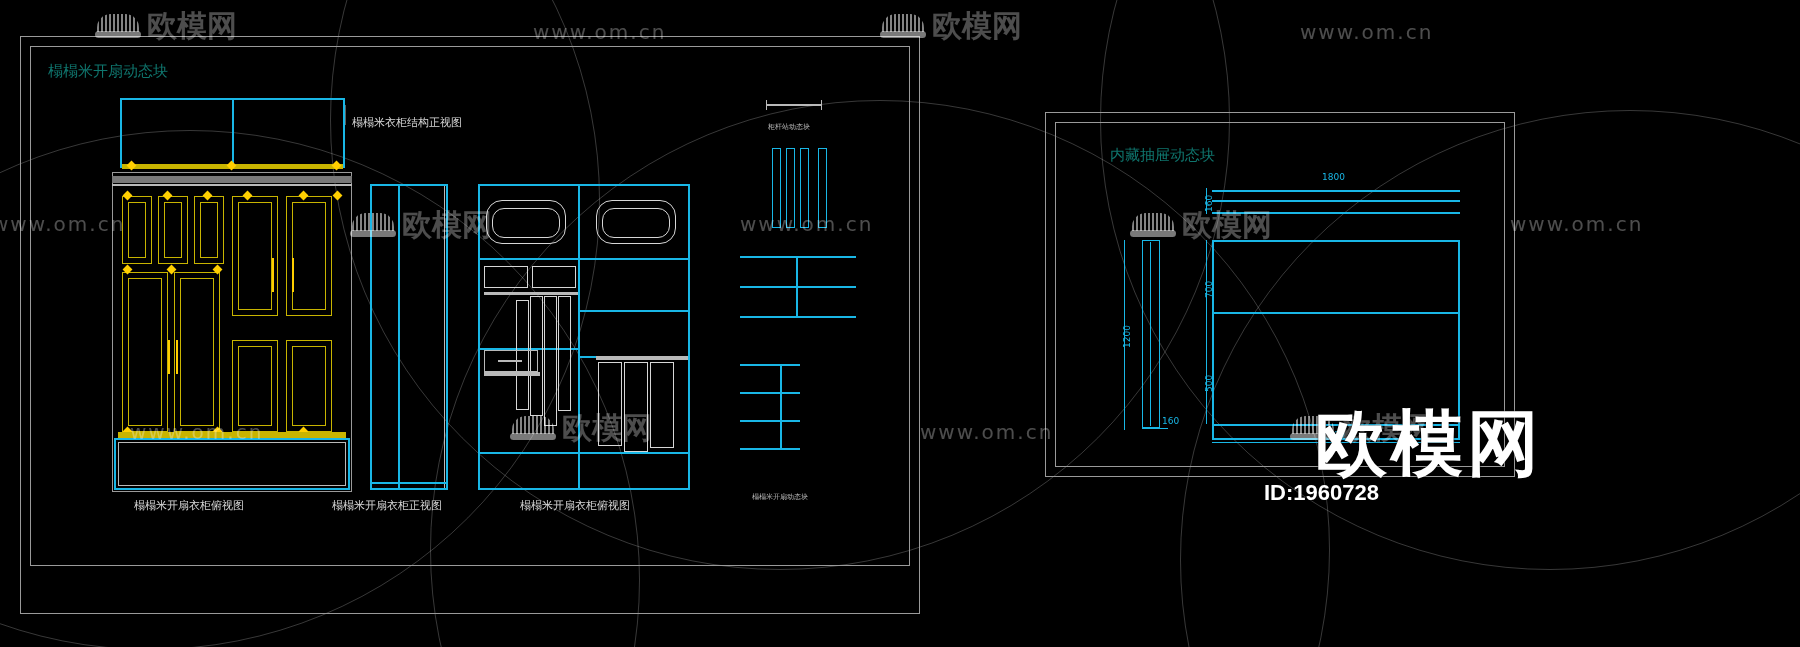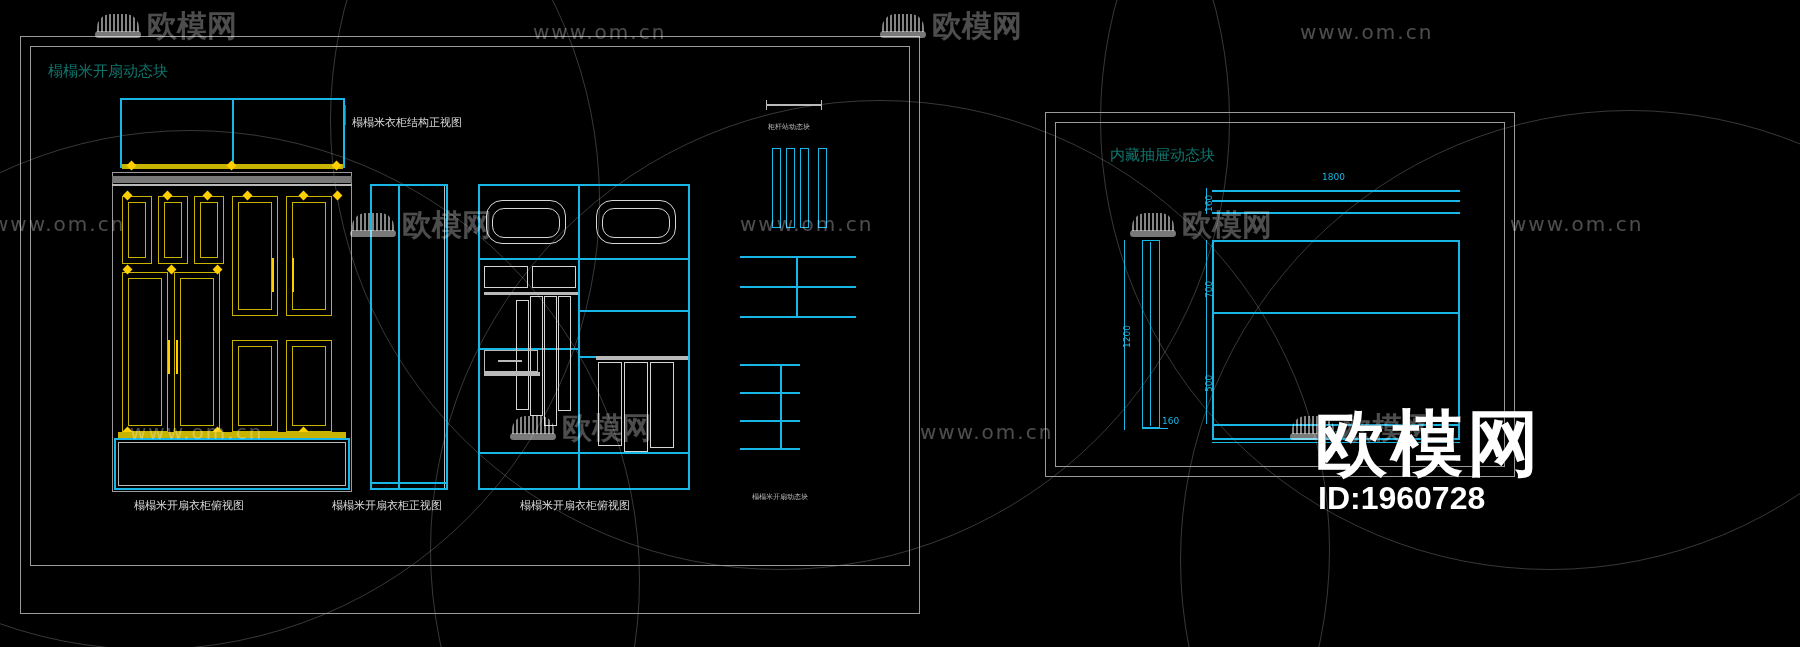--- a/index.html
+++ b/index.html
@@ -278,16 +278,16 @@
     <div class="wm-logo" style="left:510px;top:408px;">
       <span class="wm-sofa"></span>
       <span>欧模网</span>
     </div>
     <div class="wm-logo" style="left:1290px;top:408px;">
       <span class="wm-sofa"></span>
       <span>欧模网</span>
     </div>
 
     <div class="wm-big" style="left:1315px;top:396px;font-size:72px;letter-spacing:4px;">欧模网</div>
-    <div class="wm-big" style="left:1318px;top:480px;font-size:32px;">ID:1960728</div>
+    <div class="wm-big" style="left:1264px;top:480px;font-size:22px;">ID:1960728</div>
   </div>
 
 </div>
 
 </body></html>

